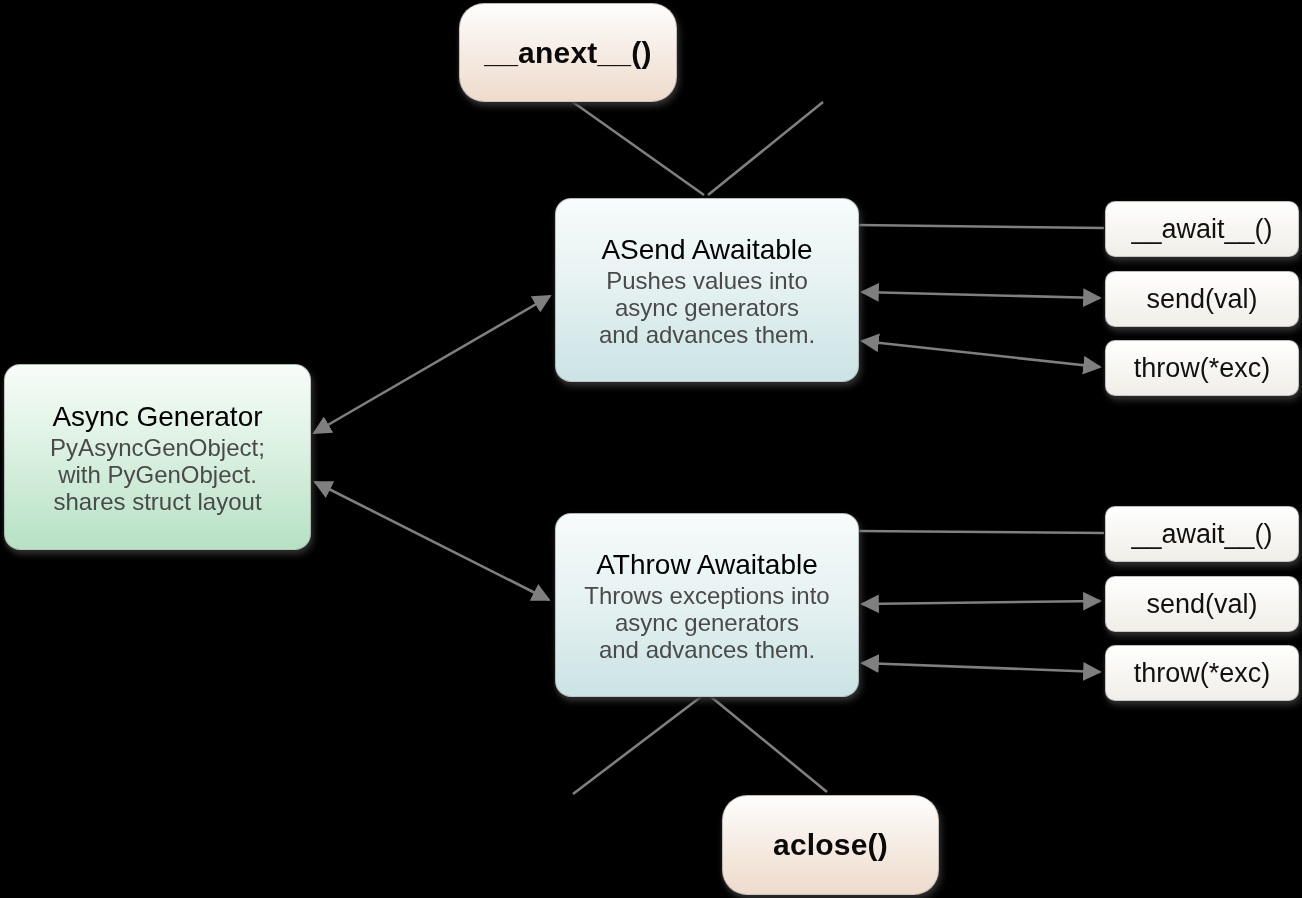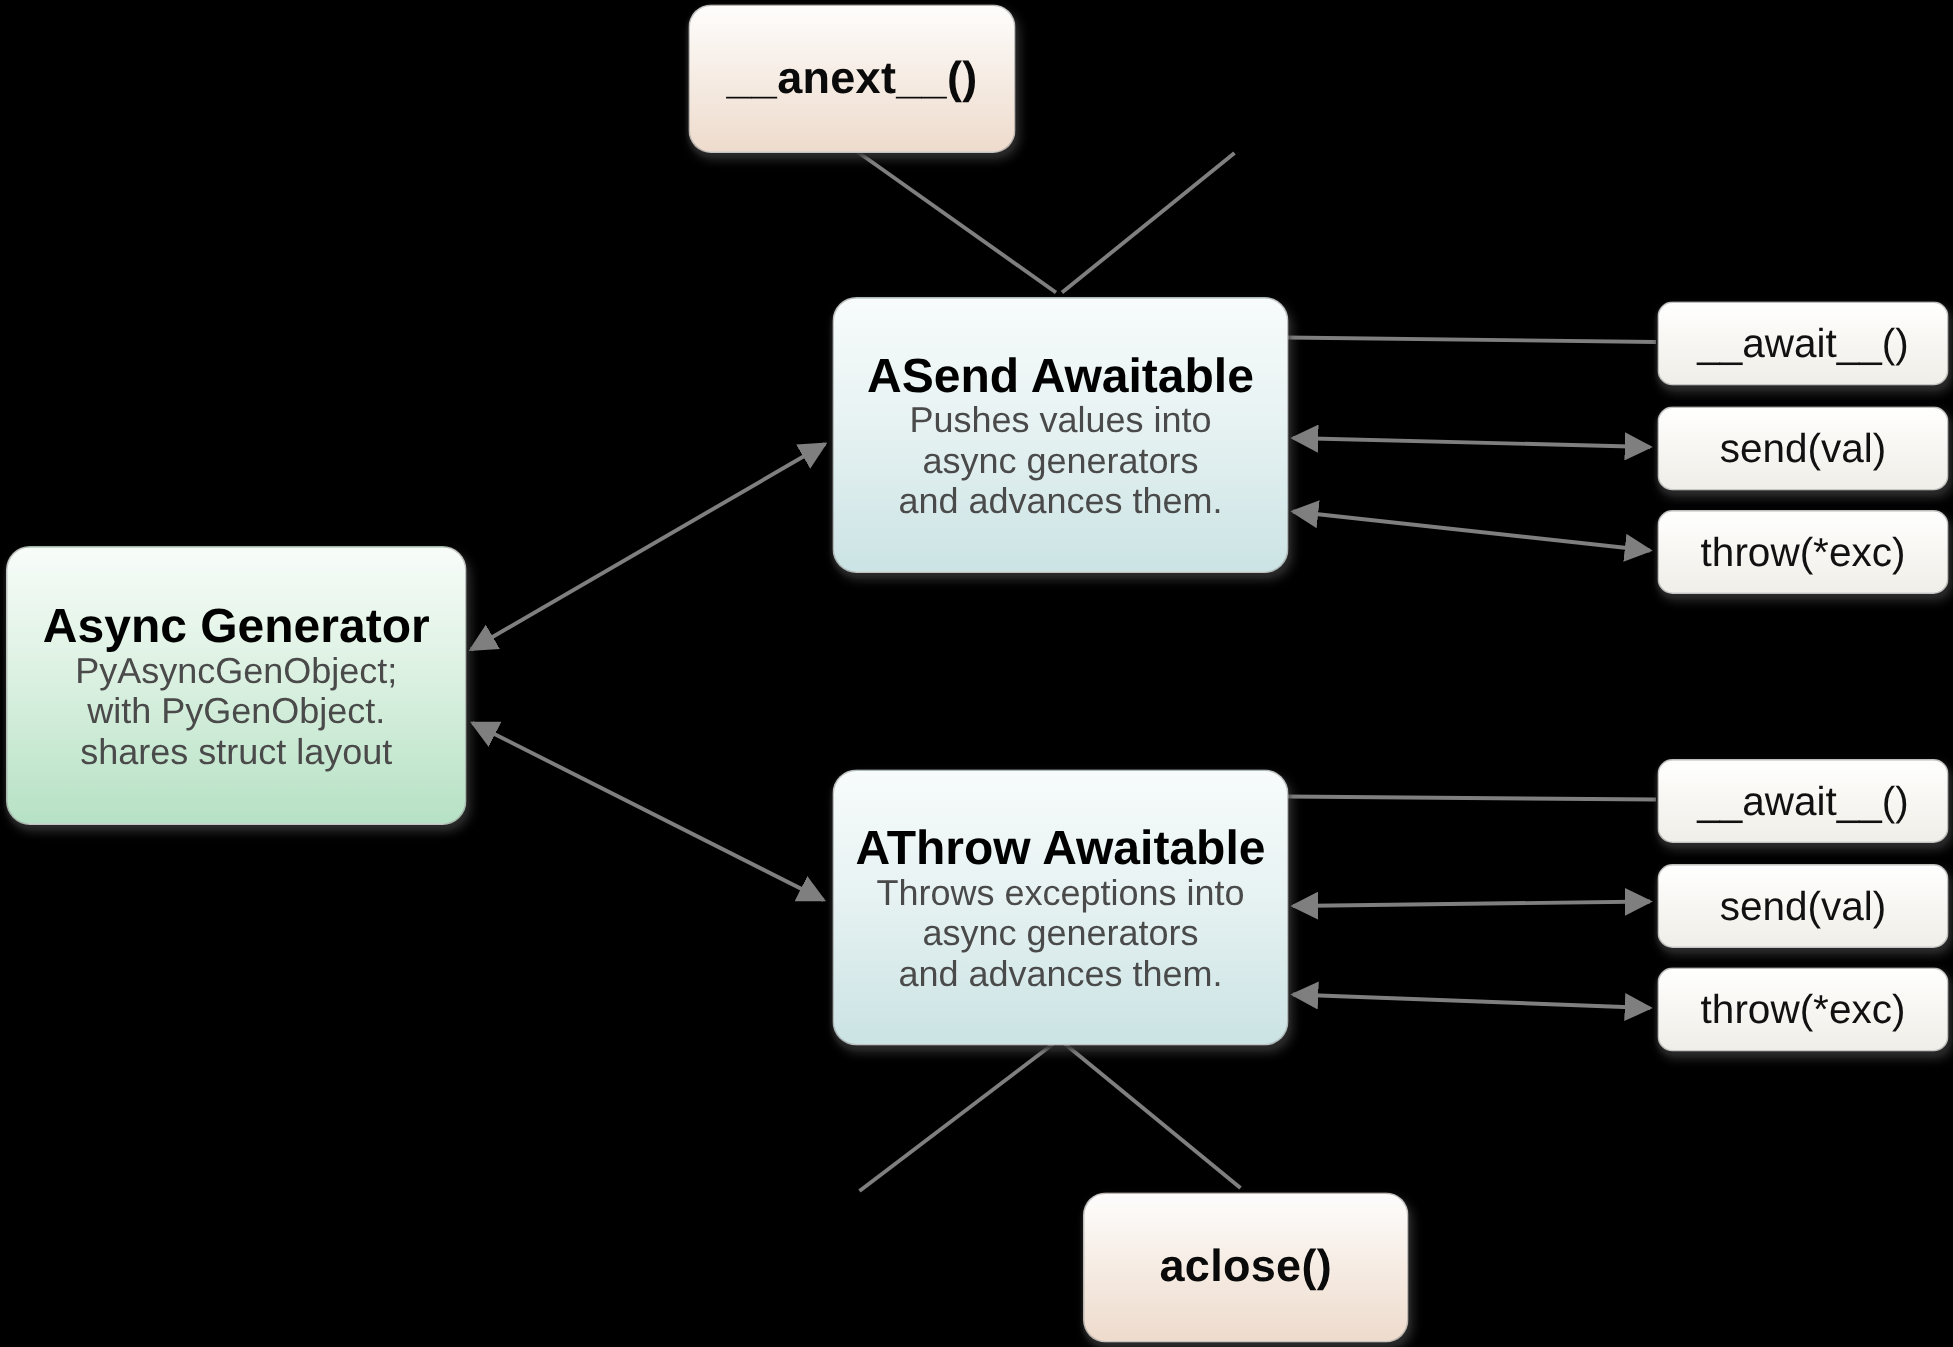--- a/index.html
+++ b/index.html
@@ -12,27 +12,27 @@
   }
   #canvas{position:absolute;inset:0;width:1302px;height:898px;}
   #arrows{position:absolute;left:0;top:0;z-index:1;}
   .node{
     position:absolute;z-index:2;
     display:flex;flex-direction:column;align-items:center;justify-content:center;
     text-align:center;
     border:1px solid rgba(150,150,150,.55);
     box-shadow:0 2px 3px rgba(40,40,40,.9), 2px 4px 7px rgba(110,110,110,.45);
   }
-  .tan{background:linear-gradient(180deg,#fefdfc 0%,#f7efe8 40%,#eedbcc 100%);border-radius:15px;}
+  .tan{background:linear-gradient(180deg,#fefdfc 0%,#f7efe8 40%,#eedbcc 100%);border-radius:25px;}
   .teal{background:linear-gradient(180deg,#f7fbfb 0%,#e7f2f2 45%,#cbe3e4 100%);border-radius:16px;}
   .green{background:linear-gradient(180deg,#f8fcf9 0%,#dcf1e2 45%,#b6e1c4 100%);border-radius:16px;}
   .offwhite{background:linear-gradient(180deg,#ffffff 0%,#f7f6f2 50%,#efeee8 100%);border-radius:10px;}
   .label-big{font-weight:bold;font-size:30px;color:#0a0a0a;letter-spacing:.2px;}
   .label-small{font-size:27px;color:#111111;}
-  .node-title{font-weight:bold;font-size:32px;color:#000000;line-height:34px;}
+  .node-title{font-weight:normal;font-size:28px;color:#000000;line-height:34px;}
   .desc-line{font-size:24px;color:#4a4a4a;line-height:27px;}
 </style>
 </head>
 <body>
 
 <div id="canvas">
 
   <svg id="arrows" width="1302" height="898" viewBox="0 0 1302 898">
     <defs>
       <marker id="ah-end" viewBox="0 0 10 10" refX="9" refY="5" markerWidth="7.2" markerHeight="7.2" orient="auto">

